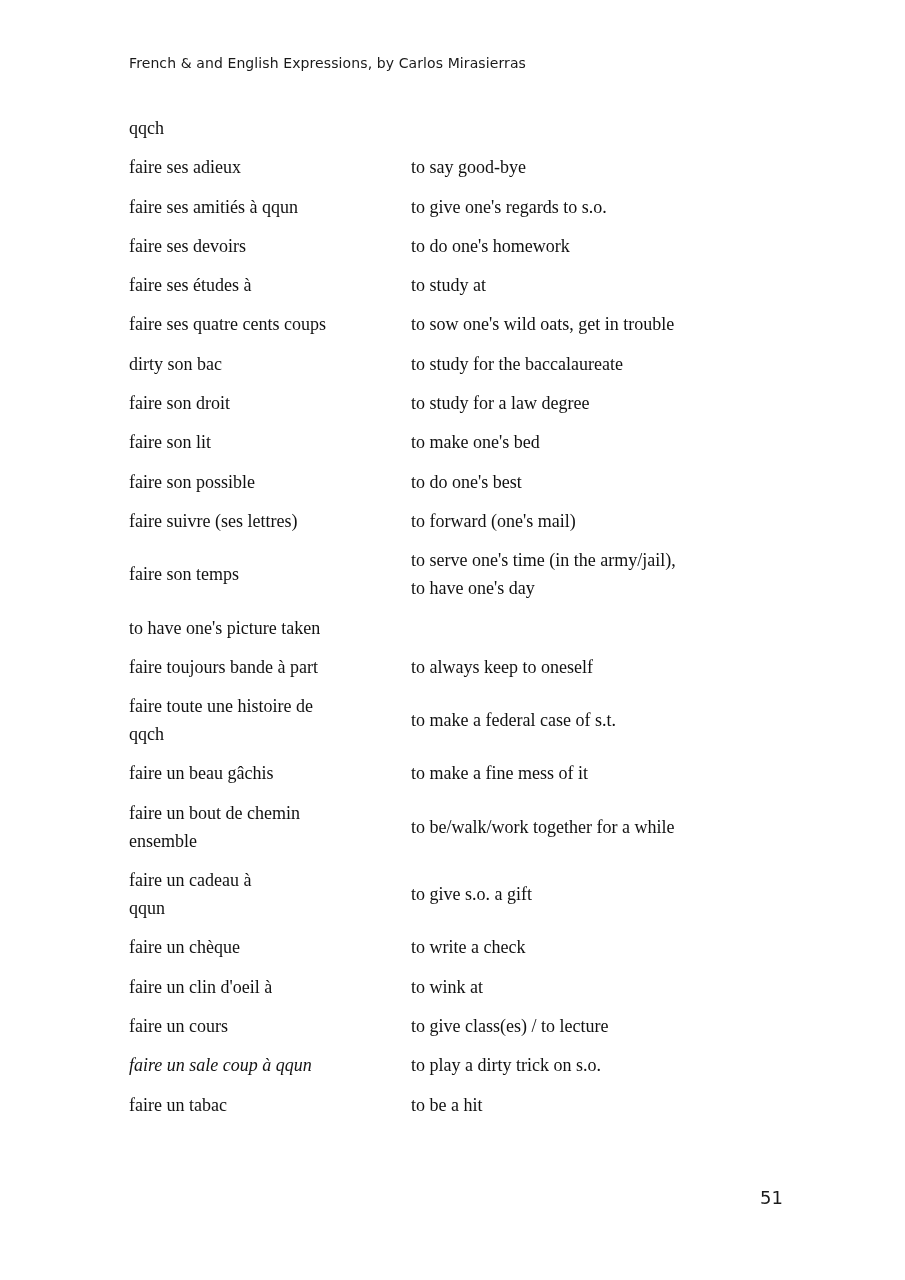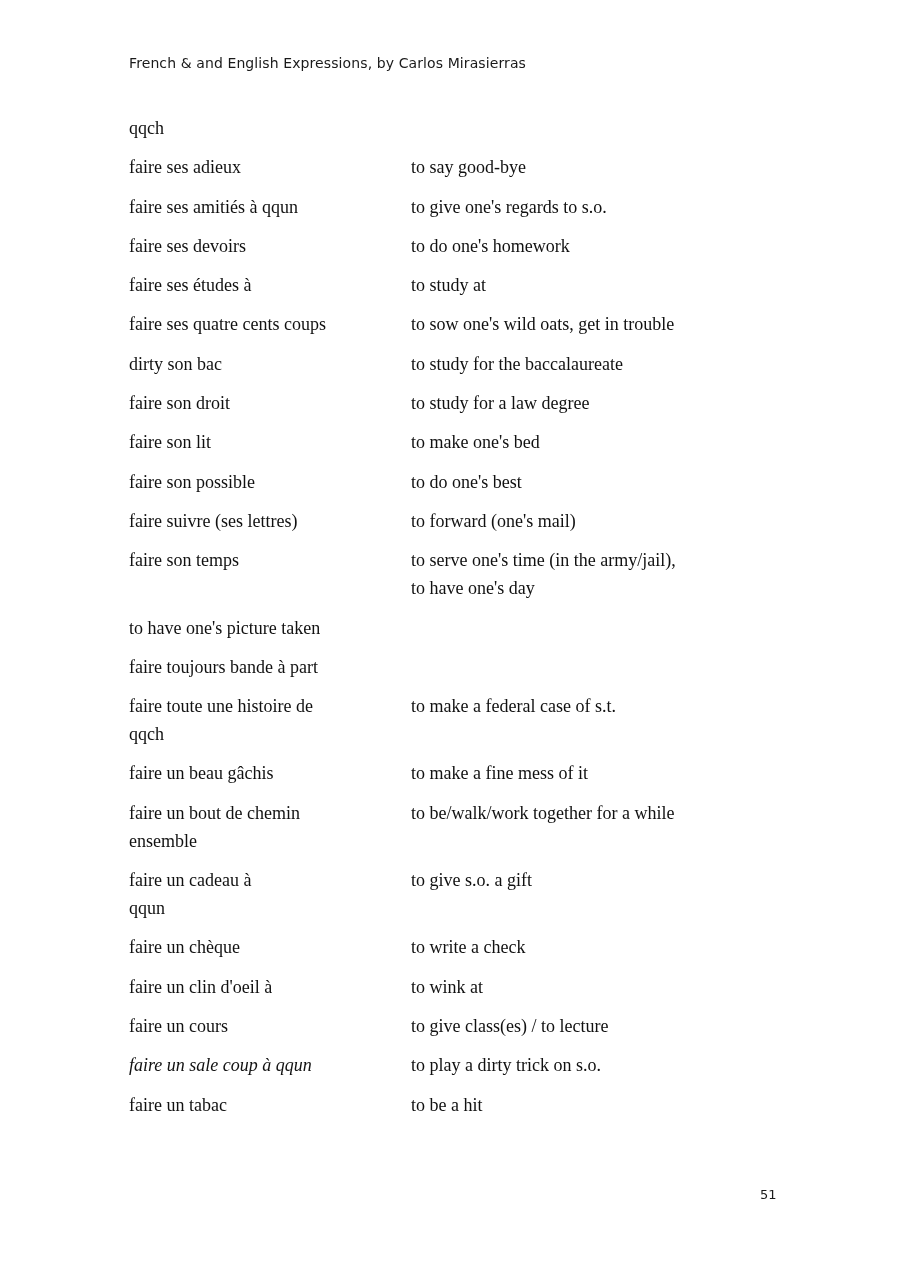--- a/index.html
+++ b/index.html
@@ -33,36 +33,37 @@
       line-height: 28px;
       color: #111111;
     }
     .carryover {
       height: 28px;
       margin-bottom: 11.3px;
     }
     .row {
       display: flex;
       margin-bottom: 11.3px;
+      align-items: center;
     }
     .fr {
       width: 260px;
       flex: 0 0 260px;
       padding-right: 22px;
       white-space: normal;
     }
     .en {
       flex: 1 1 auto;
     }
     .page-number {
       position: absolute;
       left: 760px;
       top: 1187px;
       font-family: "DejaVu Sans", sans-serif;
-      font-size: 13px;
+      font-size: 18px;
       color: #1a1a1a;
     }
   </style>
 </head>
 <body>
 
 <div class="running-header">French &amp; and English Expressions, by Carlos Mirasierras</div>
 
 <div class="content">
 
@@ -125,20 +126,21 @@
       <div>to have one's day</div>
     </div>
   </div>
 
   <div class="row">
     <div class="en">to have one's picture taken</div>
   </div>
 
   <div class="row">
     <div class="fr" style="white-space:nowrap;">faire toujours bande à part</div>
+    <div class="en">to always keep to oneself</div>
   </div>
 
   <div class="row">
     <div class="fr">
       <div>faire toute une histoire de</div>
       <div>qqch</div>
     </div>
     <div class="en">to make a federal case of s.t.</div>
   </div>
 

